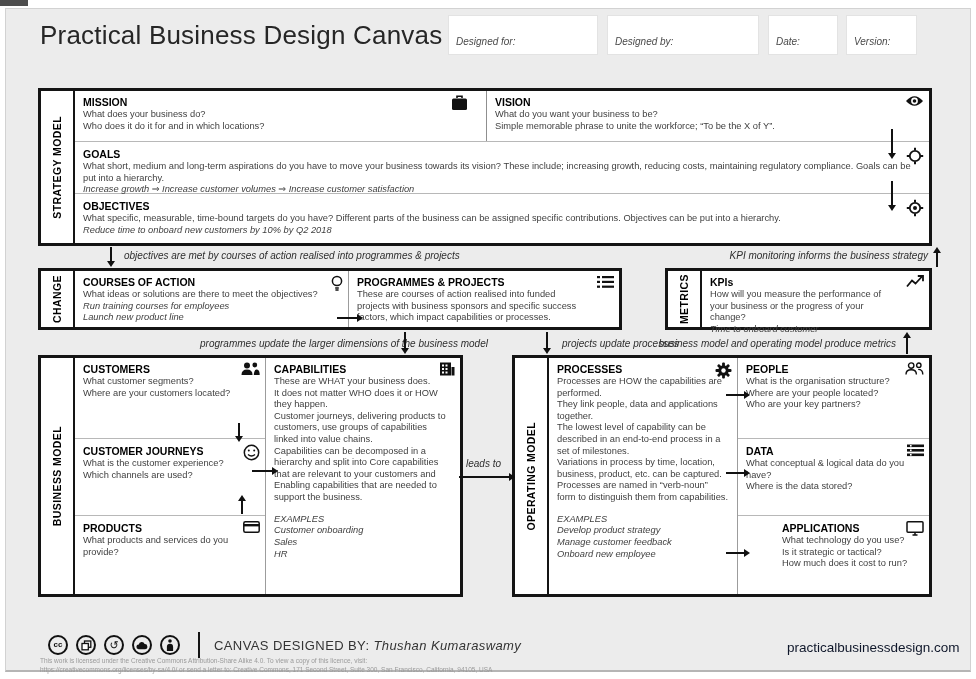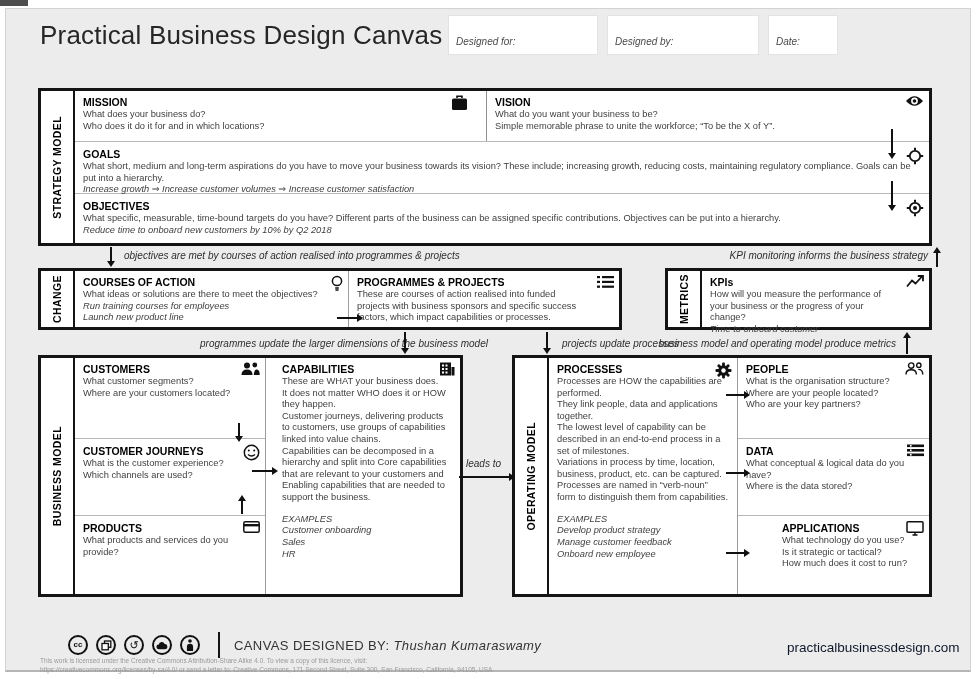--- a/index.html
+++ b/index.html
@@ -44,21 +44,21 @@
   .arrow.up .stem-v { bottom: 0; top: 5px; }
   .arrow.up .head { position: absolute; top: 0; left: 50%; transform: translateX(-50%);
       width: 0; height: 0; border-left: 4.5px solid transparent; border-right: 4.5px solid transparent;
       border-bottom: 6px solid #111; }
   .arrow .stem-h { position: absolute; top: 50%; transform: translateY(-50%); height: 2px;
       background: #111; left: 0; right: 5px; }
   .arrow.right .head { position: absolute; right: 0; top: 50%; transform: translateY(-50%);
       width: 0; height: 0; border-top: 4.5px solid transparent; border-bottom: 4.5px solid transparent;
       border-left: 6px solid #111; }
 
-  .footer-ccrow { position: absolute; left: 48px; top: 632px; display: flex; align-items: center; gap: 8px; margin-left: 20px; }
+  .footer-ccrow { position: absolute; left: 48px; top: 632px; display: flex; align-items: center; gap: 8px; }
   .cc-circle { width: 20px; height: 20px; border: 2px solid #111; border-radius: 50%;
                display: flex; align-items: center; justify-content: center;
                font-size: 8px; font-weight: bold; color: #111; line-height: 0; flex: none; }
   .foot-div { width: 2px; height: 26px; background: #141414; margin: 0 6px 0 10px; }
   .designed-by { font-size: 13px; color: #333; letter-spacing: 0.4px; white-space: nowrap; }
   .designed-by .name { font-style: italic; }
   .license { position: absolute; left: 40px; top: 657px; font-size: 6.5px; color: #9a9a9a; line-height: 1.35; }
   .website { position: absolute; left: 787px; top: 640px; font-size: 13.5px; color: #0f172a; }
 </style>
 </head>
@@ -72,20 +72,23 @@
 
   <div class="hdr-field" style="left:448px;top:15px;width:150px;height:40px;">
     <div class="lbl">Designed for:</div>
   </div>
   <div class="hdr-field" style="left:607px;top:15px;width:152px;height:40px;">
     <div class="lbl">Designed by:</div>
   </div>
   <div class="hdr-field" style="left:768px;top:15px;width:70px;height:40px;">
     <div class="lbl">Date:</div>
   </div>
+  <div class="hdr-field" style="left:846px;top:15px;width:71px;height:40px;">
+    <div class="lbl">Version:</div>
+  </div>
 
   <div class="box" style="left:38px;top:88px;width:894px;height:158px;">
     <div class="vstrip">
       <div class="vtext">STRATEGY MODEL</div>
     </div>
     <div class="content">
       <div class="hline" style="left:0;right:0;top:50px;"></div>
       <div class="hline" style="left:0;right:0;top:102px;"></div>
       <div class="vline" style="left:411px;top:0;height:50px;"></div>
 
@@ -238,21 +241,21 @@
         <div class="ctitle">PRODUCTS</div>
         <div class="btext">What products and services do you provide?</div>
         <span class="icon">
           <svg width="17" height="12" viewBox="0 0 17 12">
               <rect x="0.8" y="0.8" width="15.4" height="10.4" rx="1.5" fill="none" stroke="#111" stroke-width="1.5"></rect>
               <rect x="0.8" y="3" width="15.4" height="2.4" fill="#111"></rect>
             </svg>
         </span>
       </div>
 
-      <div class="cell" style="left:191px;top:0;right:0;height:235px;margin-left:8px;">
+      <div class="cell" style="left:191px;top:0;right:0;height:235px;">
         <div class="ctitle">CAPABILITIES</div>
         <div class="btext">These are WHAT your business does.</div>
         <div class="btext">It does not matter WHO does it or HOW they happen.</div>
         <div class="btext">Customer journeys, delivering products to customers, use groups of capabilities linked into value chains.</div>
         <div class="btext">Capabilities can be decomposed in a hierarchy and split into Core capabilities that are relevant to your customers and Enabling capabilities that are needed to support the business.</div>
         <div class="btext exlbl">EXAMPLES</div>
         <div class="btext ex">Customer onboarding</div>
         <div class="btext ex">Sales</div>
         <div class="btext ex">HR</div>
         <span class="icon">

